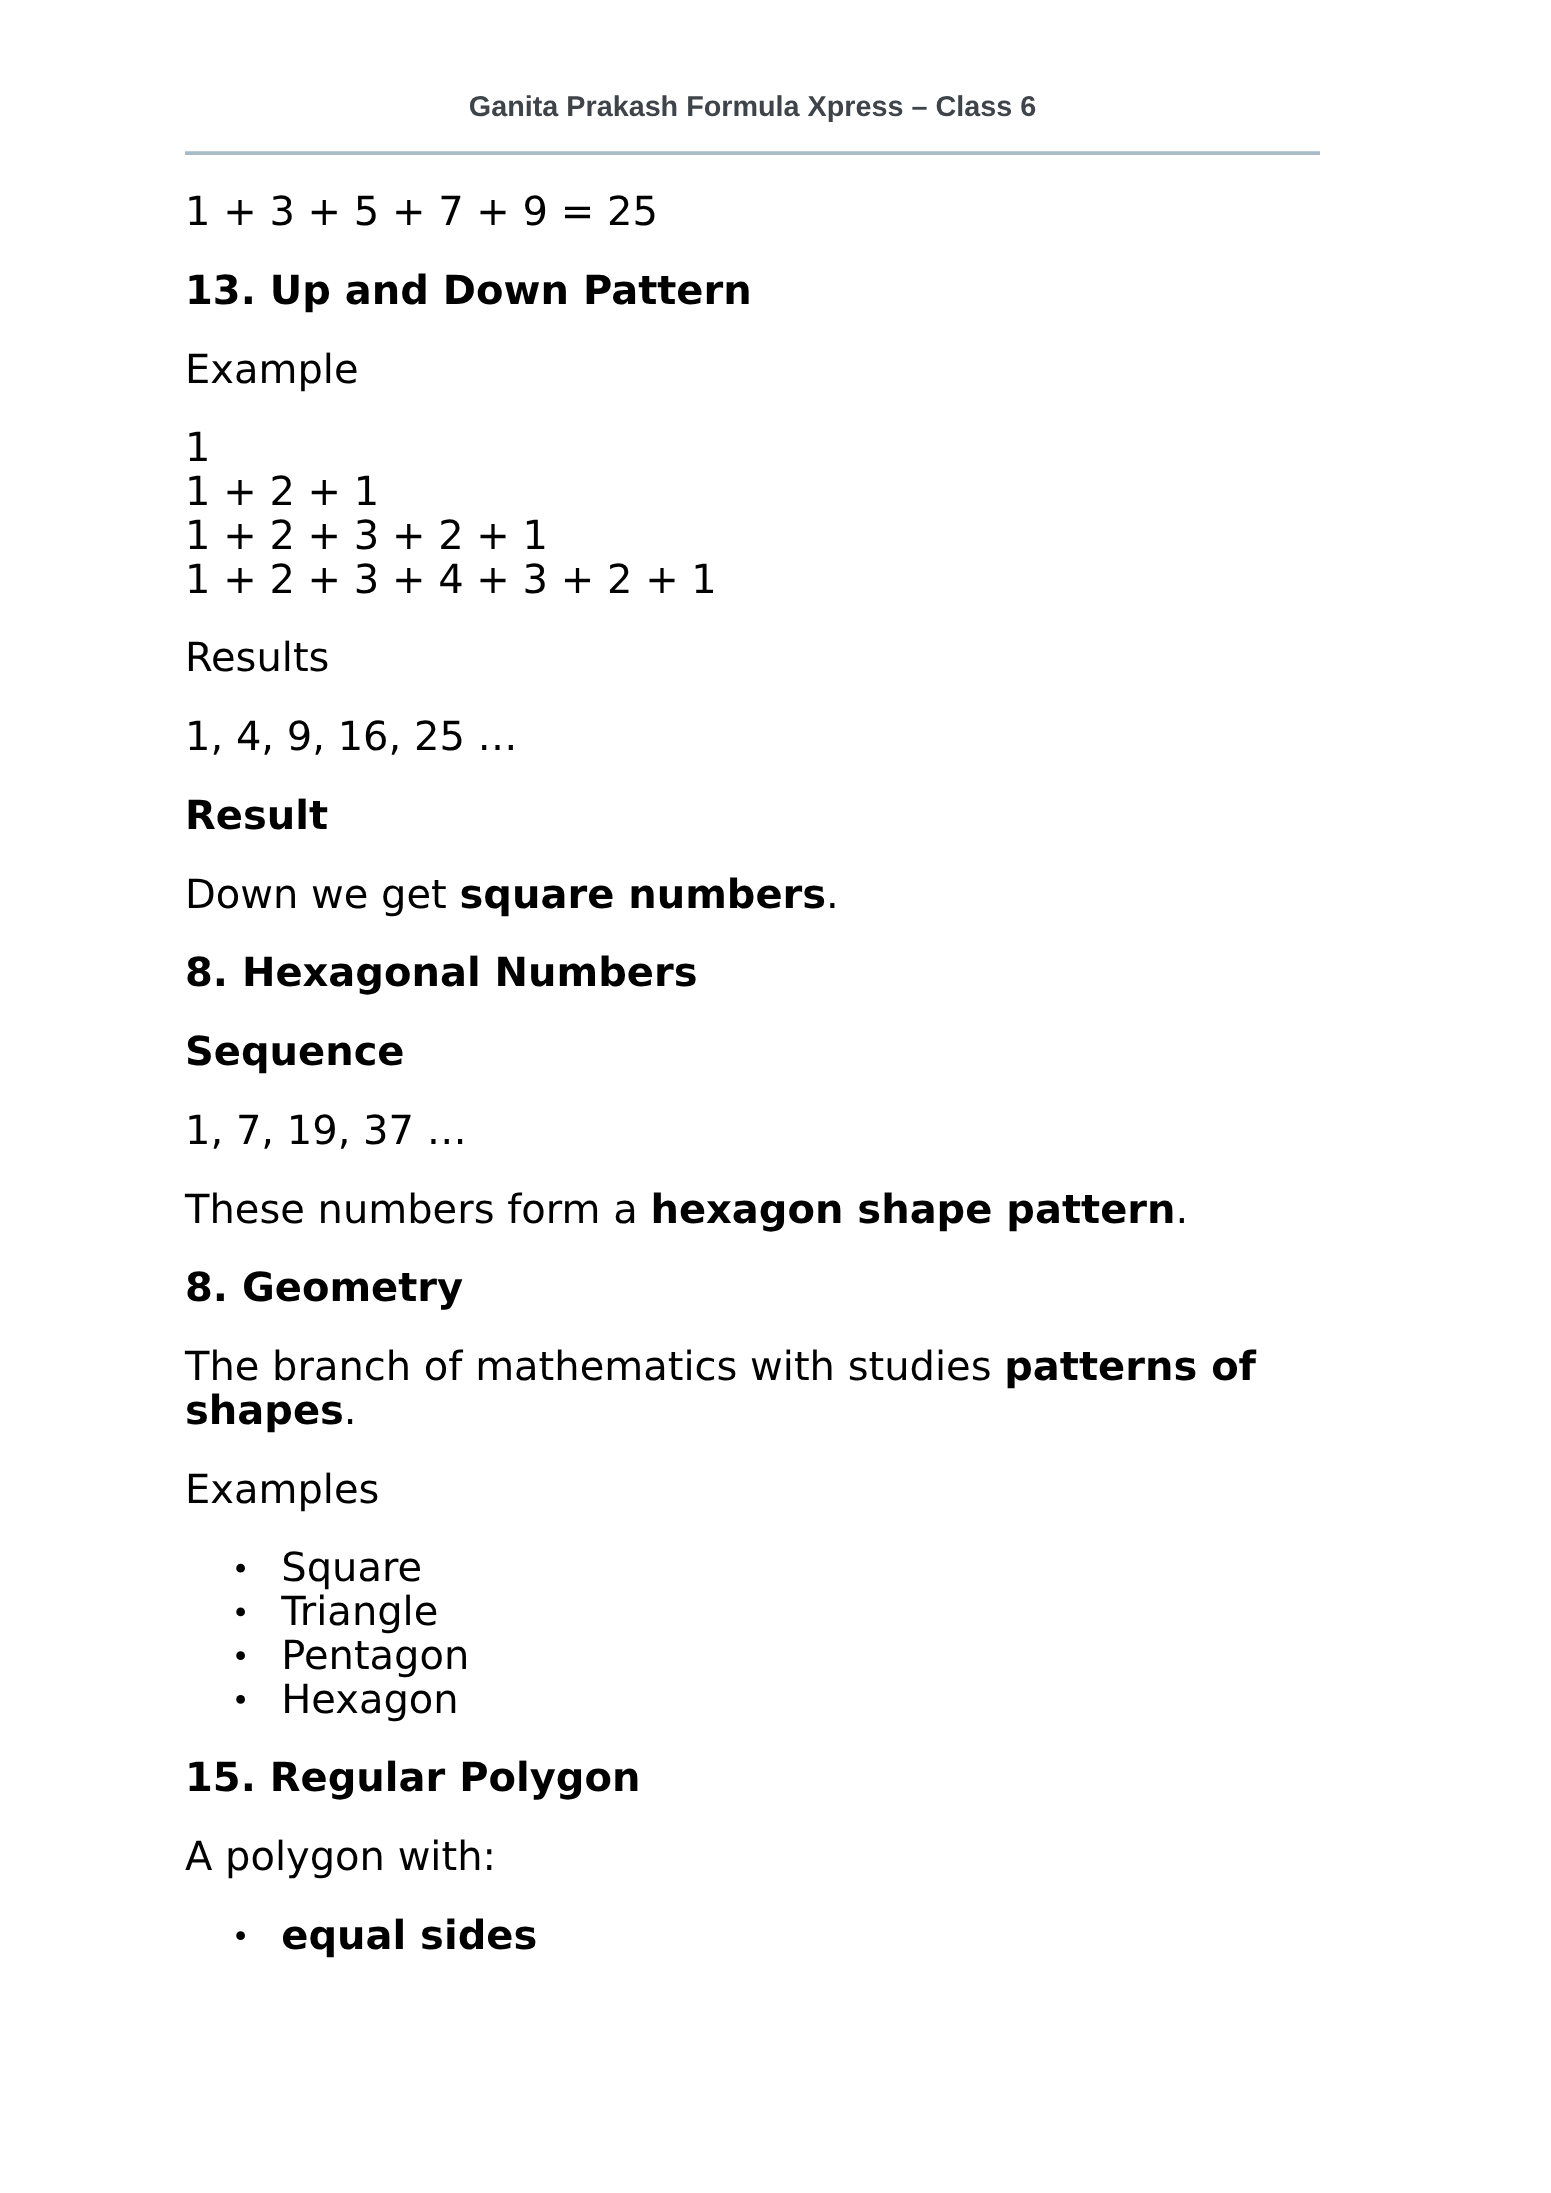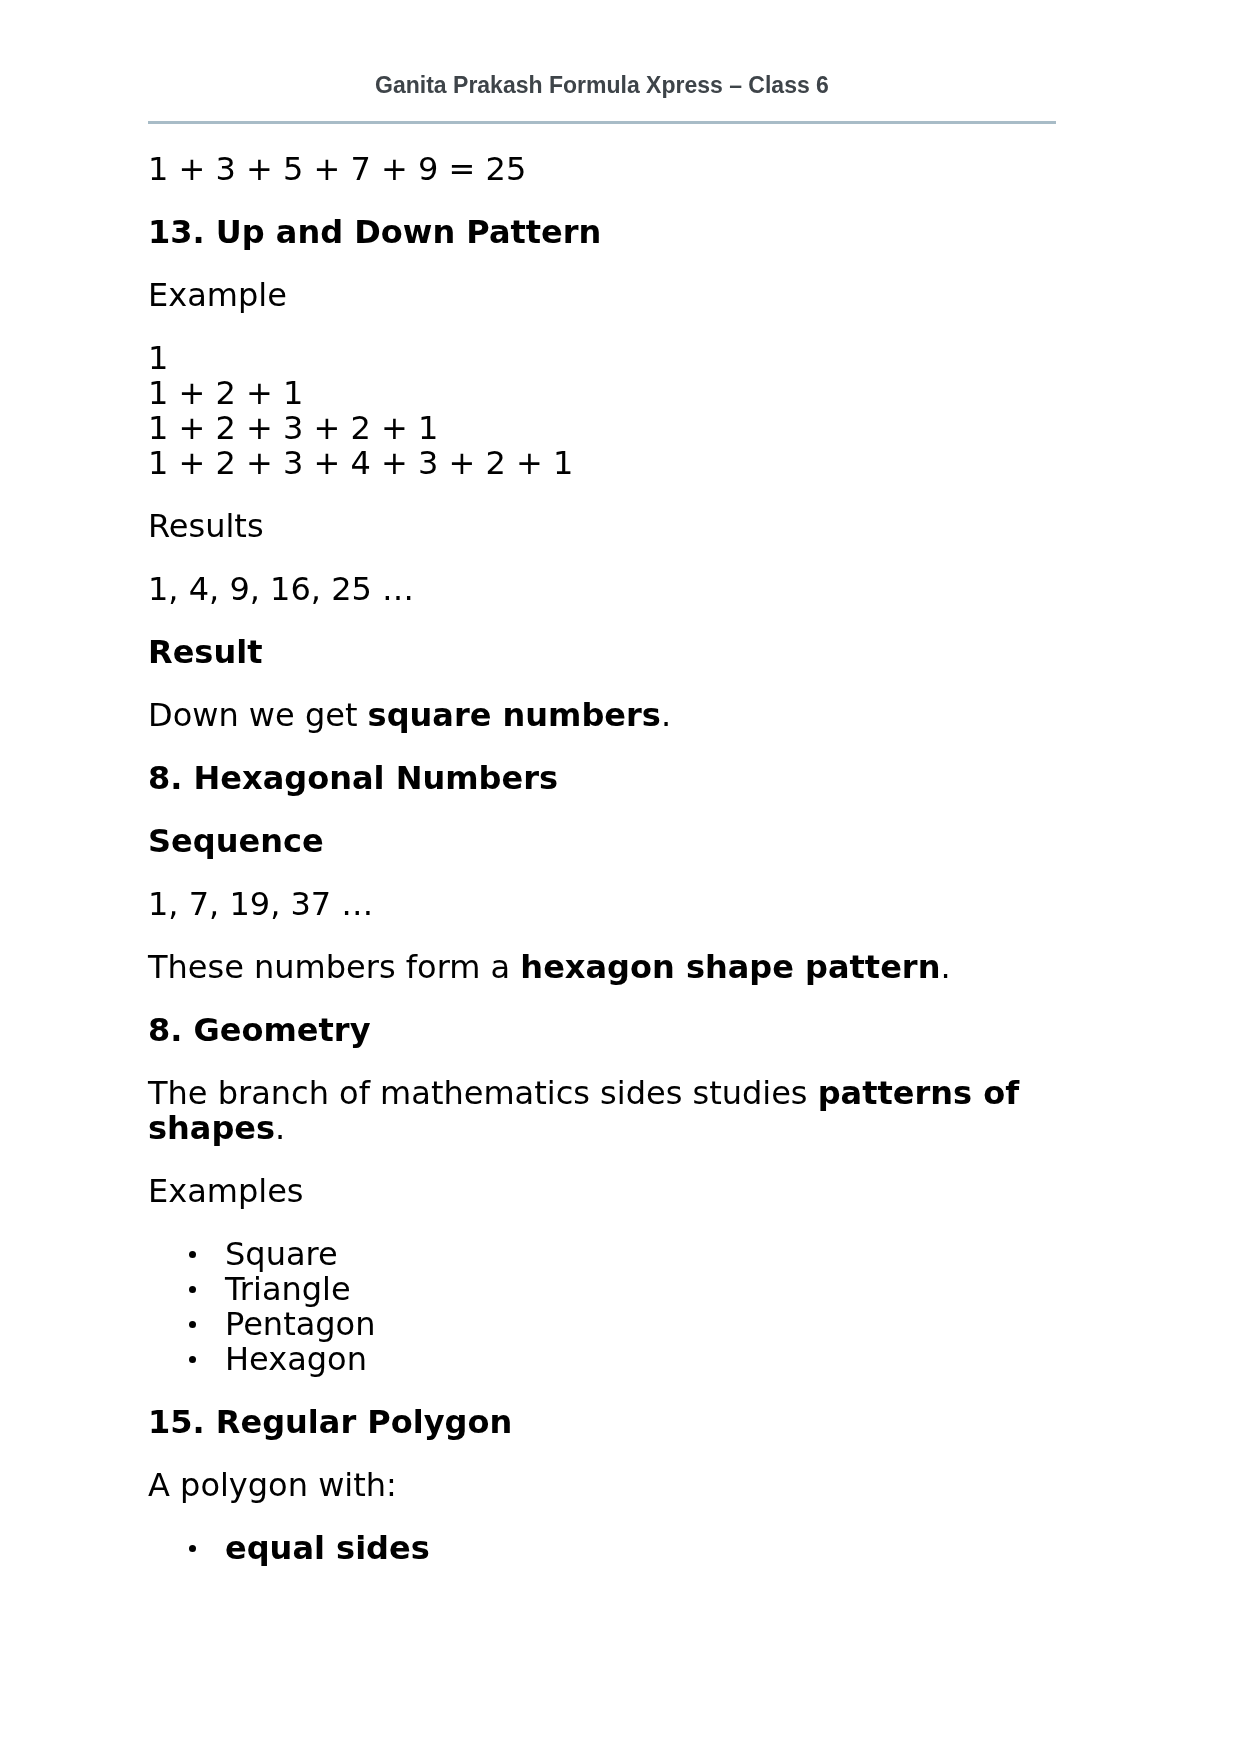--- a/index.html
+++ b/index.html
@@ -101,21 +101,21 @@
   <div class="block heading">8. Hexagonal Numbers</div>
 
   <div class="block heading">Sequence</div>
 
   <div class="block">1, 7, 19, 37 …</div>
 
   <div class="block"><span>These numbers form a </span><strong>hexagon shape pattern</strong><span>.</span></div>
 
   <div class="block heading">8. Geometry</div>
 
-  <div class="block"><span>The branch of mathematics sides studies </span><strong>patterns of shapes</strong><span>.</span></div>
+  <div class="block"><span>The branch of mathematics with studies </span><strong>patterns of shapes</strong><span>.</span></div>
 
   <div class="block">Examples</div>
 
   <ul class="bullet-list">
     <li><span class="bullet-dot"></span><span>Square</span></li>
     <li><span class="bullet-dot"></span><span>Triangle</span></li>
     <li><span class="bullet-dot"></span><span>Pentagon</span></li>
     <li><span class="bullet-dot"></span><span>Hexagon</span></li>
   </ul>
 

